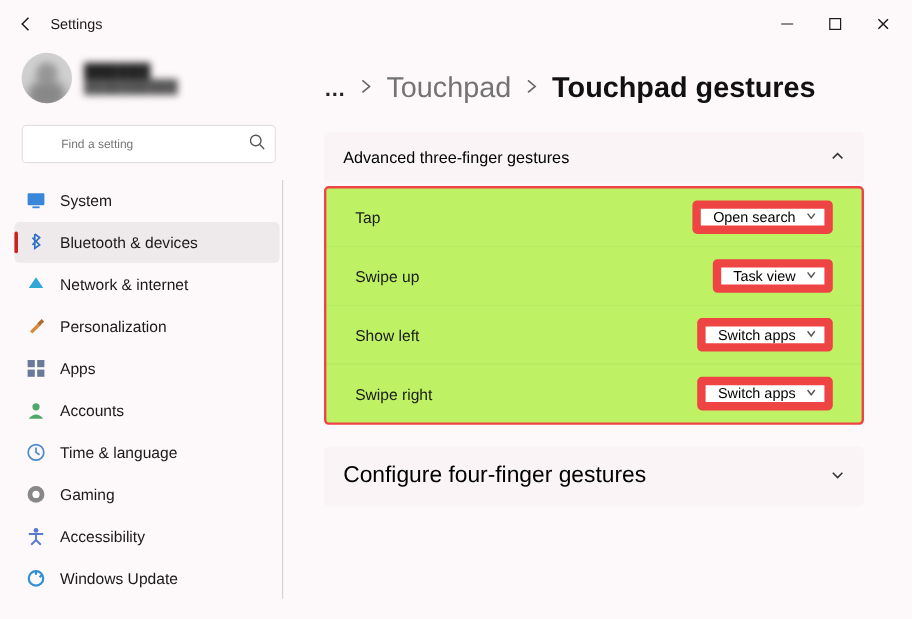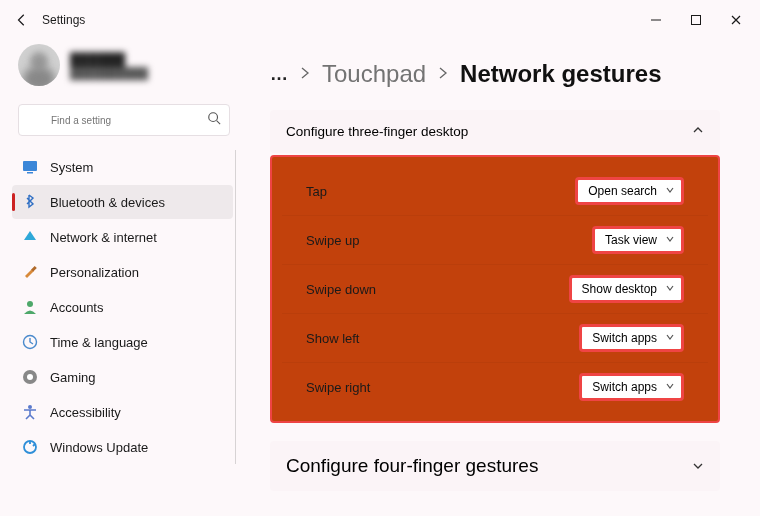--- a/index.html
+++ b/index.html
@@ -31,25 +31,25 @@
   .nav-icon { width:16px; height:16px; display:flex; align-items:center; justify-content:center; }
 
   .main { flex:1; padding: 0 40px 0 22px; }
   .crumbs { display:flex; align-items:center; gap:12px; margin-top:20px; margin-bottom:22px;}
   .crumb-ell { font-size:18px; font-weight:700; color:#222; cursor:pointer;}
   .crumb-sep { color:#666; }
   .crumb-link { font-size:24px; color:#737373; cursor:pointer;}
   .crumb-current { font-size:24px; font-weight:600; color:#111;}
   .panel { background:#fdf8fa; }
   .exp-header { background:#fbf4f7; display:flex; align-items:center; justify-content:space-between; padding: 14px 16px; font-size:13.5px; border-radius:4px; cursor:pointer;}
-  .exp-body { border:2px solid #e44; border-radius:4px; background:#c2410c; margin-top:2px; padding: 10px;}
+  .exp-body { border:2px solid #e44; border-radius:4px; background:#bef264; margin-top:2px; padding: 0;}
   .gesture-row { display:flex; align-items:center; justify-content:space-between; padding: 10px 24px; min-height:36px;}
   .gesture-row + .gesture-row { border-top: 1px solid rgba(0,0,0,0.04);}
   .gesture-label { font-size:13px; color:#1a1a1a;}
-  .dropdown { background:#fff; border:3px solid #ef4444; border-radius:4px; height:28px; min-width:92px; padding:0 24px 0 10px; font-size:12px; display:flex; align-items:center; position:relative; cursor:pointer;}
+  .dropdown { background:#fff; border:7px solid #ef4444; border-radius:4px; height:28px; min-width:92px; padding:0 24px 0 10px; font-size:12px; display:flex; align-items:center; position:relative; cursor:pointer;}
   .dropdown .chev { position:absolute; right:6px; top:50%; transform:translateY(-50%);}
   .exp-collapsed { background:#fbf4f7; display:flex; align-items:center; justify-content:space-between; padding: 14px 16px; font-size:19px; border-radius:4px; margin-top:18px; cursor:pointer;}
 </style>
 </head>
 <body>
 
 <div class="titlebar">
   <div class="back">
     <svg width="14" height="14" viewBox="0 0 16 16">
         <path d="M10 2 L4 8 L10 14" fill="none" stroke="#1a1a1a" stroke-width="1.4"></path>
@@ -124,20 +124,31 @@
             <svg width="16" height="16" viewBox="0 0 16 16">
               <path d="M3 12 L10 5 L12 7 L5 14 Z" fill="#d88a3a"></path>
               <rect x="11" y="2" width="3" height="5" fill="#b06a2a" transform="rotate(45 12 4)"></rect>
             </svg>
           </span>
           <span>Personalization</span>
         </div>
         <div class="nav-item">
           <span class="nav-icon">
             <svg width="16" height="16" viewBox="0 0 16 16">
+              <rect x="1" y="1" width="6" height="6" fill="#6a7a9a"></rect>
+              <rect x="9" y="1" width="6" height="6" fill="#6a7a9a"></rect>
+              <rect x="1" y="9" width="6" height="6" fill="#6a7a9a"></rect>
+              <rect x="9" y="9" width="6" height="6" fill="#6a7a9a"></rect>
+            </svg>
+          </span>
+          <span>Apps</span>
+        </div>
+        <div class="nav-item">
+          <span class="nav-icon">
+            <svg width="16" height="16" viewBox="0 0 16 16">
               <circle cx="8" cy="5" r="3" fill="#4ea86a"></circle>
               <path d="M2 15 Q8 8 14 15 Z" fill="#4ea86a"></path>
             </svg>
           </span>
           <span>Accounts</span>
         </div>
         <div class="nav-item">
           <span class="nav-icon">
             <svg width="16" height="16" viewBox="0 0 16 16">
               <circle cx="8" cy="8" r="6.5" fill="none" stroke="#4a8acc" stroke-width="1.4"></circle>
@@ -183,26 +194,26 @@
         <svg width="10" height="12">
             <path d="M2 1 L8 6 L2 11" fill="none" stroke="#666" stroke-width="1.3"></path>
           </svg>
       </span>
       <span class="crumb-link">Touchpad</span>
       <span class="crumb-sep">
         <svg width="10" height="12">
             <path d="M2 1 L8 6 L2 11" fill="none" stroke="#666" stroke-width="1.3"></path>
           </svg>
       </span>
-      <span class="crumb-current">Network gestures</span>
+      <span class="crumb-current">Touchpad gestures</span>
     </div>
 
     <div class="panel">
       <div class="exp-header">
-        <span>Configure three-finger desktop</span>
+        <span>Advanced three-finger gestures</span>
         <span>
           <svg width="12" height="12">
               <path d="M2 8 L6 4 L10 8" fill="none" stroke="#333" stroke-width="1.3"></path>
             </svg>
         </span>
       </div>
       <div class="exp-body" id="three-body">
           <div class="gesture-row">
     <span class="gesture-label">Tap</span>
     <div class="dropdown">
@@ -211,31 +222,20 @@
         <svg width="10" height="10">
                   <path d="M2 3 L5 7 L8 3" fill="none" stroke="#555" stroke-width="1.2"></path>
                 </svg>
       </span>
     </div>
           </div>
           <div class="gesture-row">
     <span class="gesture-label">Swipe up</span>
     <div class="dropdown">
       <span>Task view</span>
-      <span class="chev">
-        <svg width="10" height="10">
-                  <path d="M2 3 L5 7 L8 3" fill="none" stroke="#555" stroke-width="1.2"></path>
-                </svg>
-      </span>
-    </div>
-          </div>
-          <div class="gesture-row">
-    <span class="gesture-label">Swipe down</span>
-    <div class="dropdown">
-      <span>Show desktop</span>
       <span class="chev">
         <svg width="10" height="10">
                   <path d="M2 3 L5 7 L8 3" fill="none" stroke="#555" stroke-width="1.2"></path>
                 </svg>
       </span>
     </div>
           </div>
           <div class="gesture-row">
     <span class="gesture-label">Show left</span>
     <div class="dropdown">

